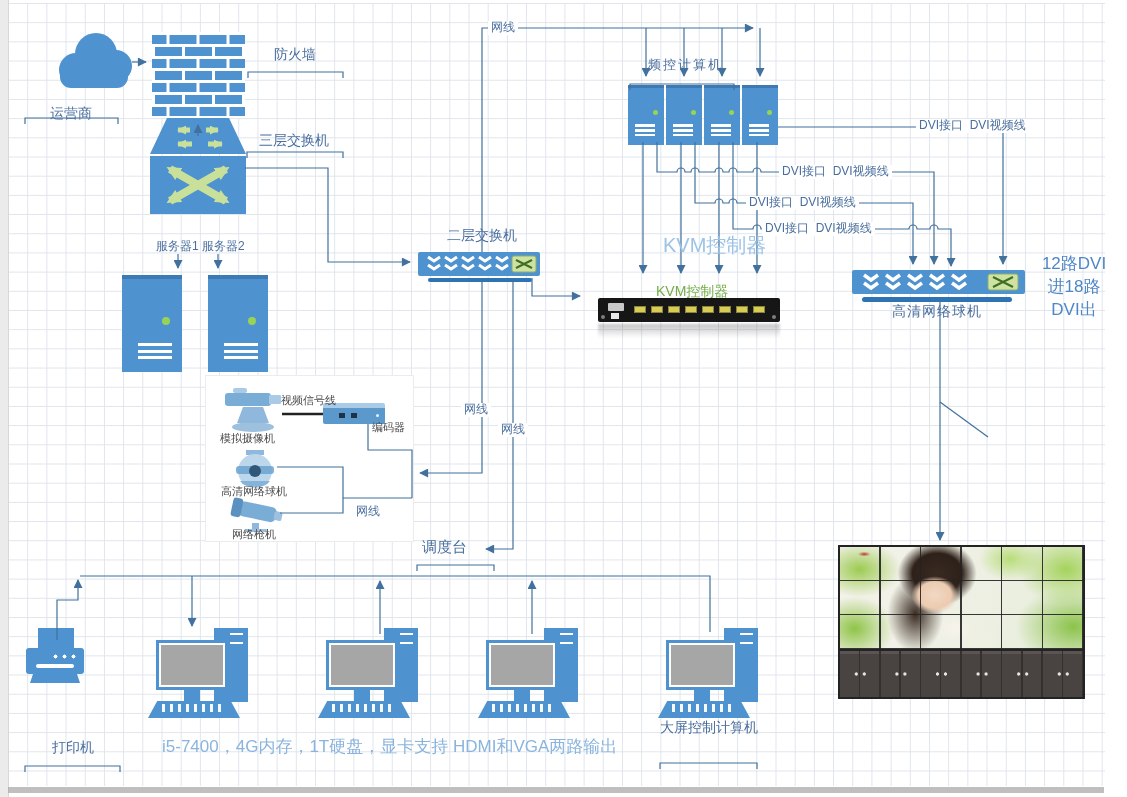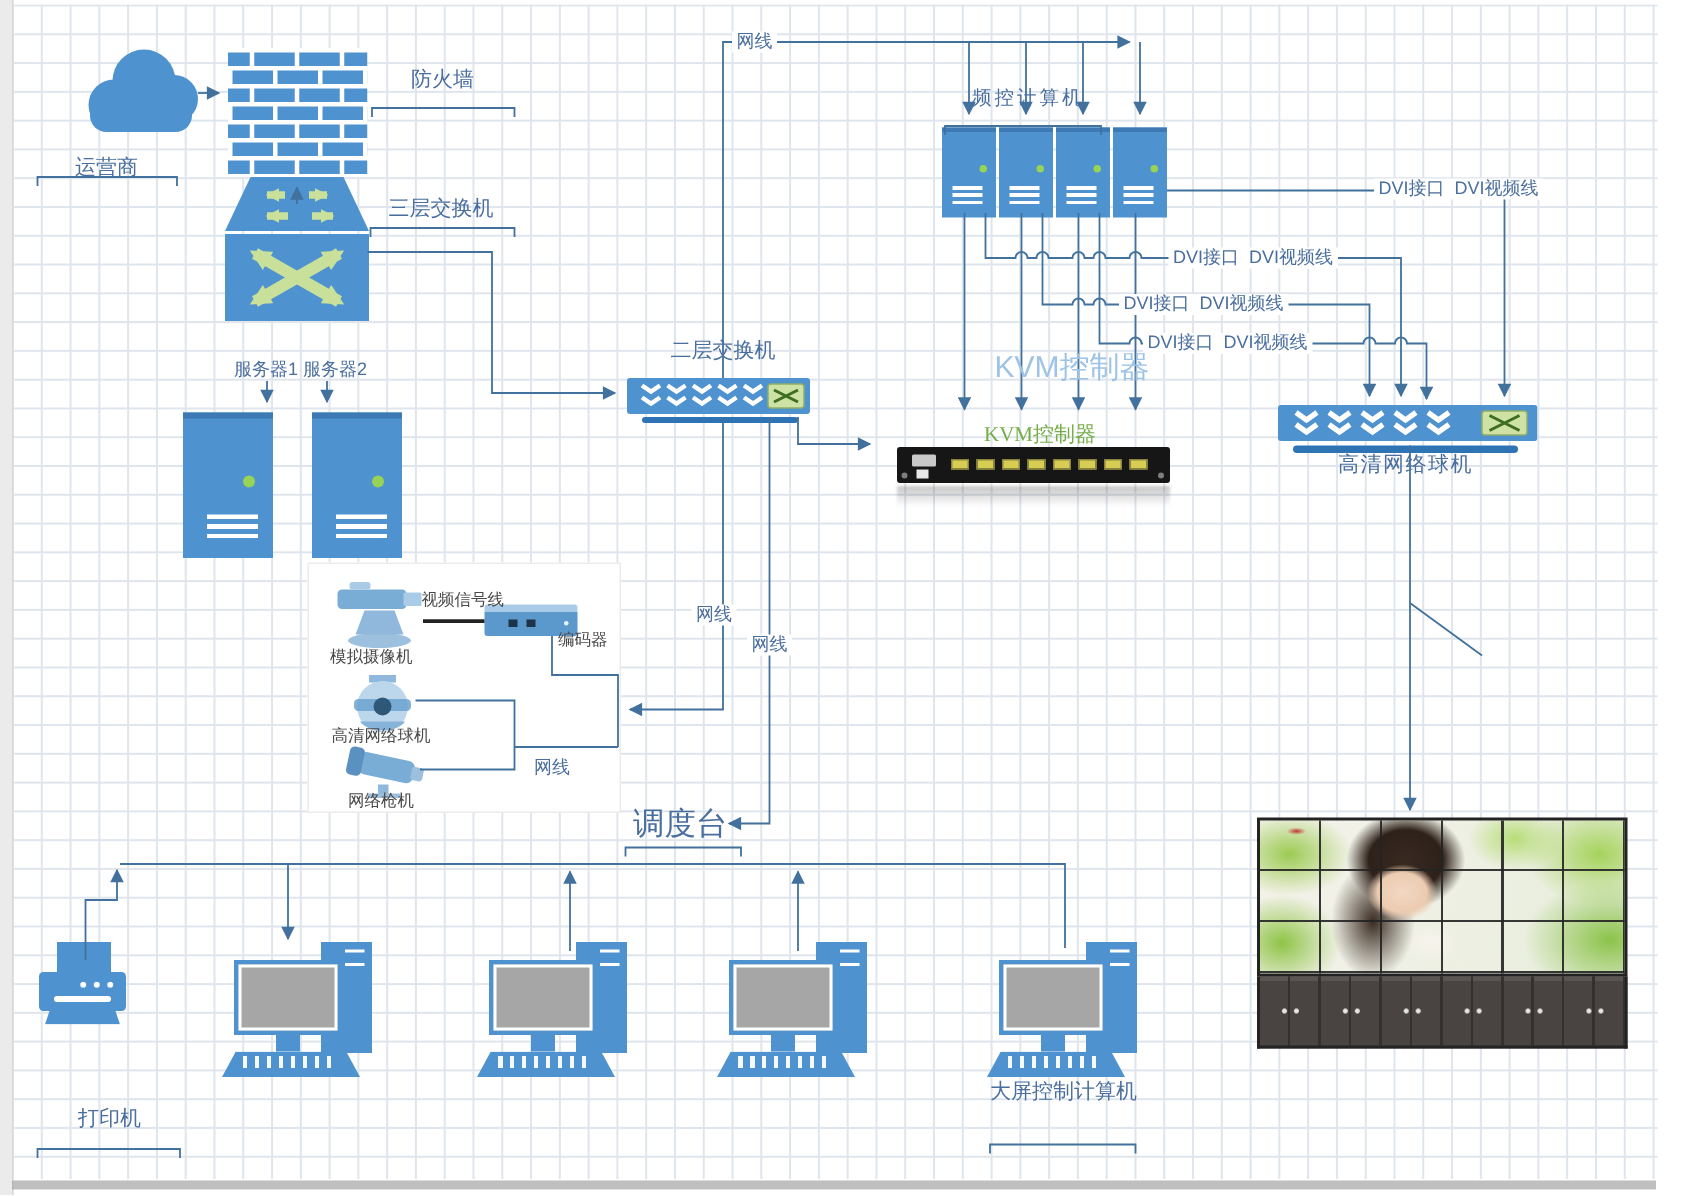--- a/index.html
+++ b/index.html
@@ -12,22 +12,22 @@
   #left-strip{position:absolute;left:0;top:0;width:8px;height:797px;background:#ebebeb;
     border-right:1px solid #d8d8d8;z-index:1;}
   #bottom-shadow{position:absolute;left:8px;top:787px;width:1096px;height:6px;background:#a9a9a9;
     opacity:.75;z-index:1;}
   .shape{position:absolute;z-index:2;}
   #connectors{position:absolute;left:0;top:0;z-index:4;pointer-events:none;}
   .lbl{position:absolute;z-index:5;font-size:12px;color:#4a6e9e;white-space:pre;line-height:1.15;}
   .lbl.bg{background:#fff;padding:0 3px;}
   .sz11{font-size:11px;color:#4a4a4a;}
   .sz13{font-size:13px;}
-  .sz14{font-size:14px;font-family:Liberation Serif, serif;}
-  .sz15{font-size:21px;}
+  .sz14{font-size:14px;}
+  .sz15{font-size:15px;}
   .light{color:#9dc3e6;}
   .green{color:#74ad47;}
   .blue-lg{color:#4f86c6;font-size:17px;}
   
   .ftower{position:absolute;width:36px;height:57px;background:#4e92cf;border-top:3px solid #3d7ab3;}
   .ftower .bars{position:absolute;left:7px;bottom:9px;width:20px;height:12px;
     background:repeating-linear-gradient(#fff 0 2.5px,transparent 2.5px 5px);}
   .ftower .led{position:absolute;right:6px;top:22px;width:5px;height:5px;background:#97d455;border-radius:50%;}
   .server{position:absolute;width:60px;height:93px;background:#4e92cf;border-top:4px solid #3d7ab3;}
   .server .bars{position:absolute;left:16px;bottom:13px;width:34px;height:16px;
@@ -392,24 +392,30 @@
   <span class="lbl sz13" style="left:648px;top:58px;letter-spacing:2px">频控计算机</span>
   <span class="lbl bg" style="left:488px;top:21px">网线</span>
   <span class="lbl bg" style="left:916px;top:119px">DVI接口  DVI视频线</span>
   <span class="lbl bg" style="left:779px;top:165px">DVI接口  DVI视频线</span>
   <span class="lbl bg" style="left:746px;top:196px">DVI接口  DVI视频线</span>
   <span class="lbl bg" style="left:762px;top:222px">DVI接口  DVI视频线</span>
   <span class="lbl light" style="left:663px;top:234px;font-size:20px">KVM控制器</span>
   <span class="lbl sz14" style="left:447px;top:227px">二层交换机</span>
   <span class="lbl sz14 green" style="left:656px;top:283px">KVM控制器</span>
   <span class="lbl sz14" style="left:892px;top:303px;letter-spacing:1px">高清网络球机</span>
+  <div class="cap-block blue-lg">
+    <div>12路DVI</div>
+    <div>进18路</div>
+    <div>DVI出</div>
+  </div>
   <span class="lbl bg" style="left:461px;top:403px">网线</span>
   <span class="lbl bg" style="left:498px;top:423px">网线</span>
   <span class="lbl" style="left:356px;top:505px">网线</span>
   <span class="lbl sz11" style="left:281px;top:394px">视频信号线</span>
   <span class="lbl sz11" style="left:372px;top:421px">编码器</span>
   <span class="lbl sz11" style="left:220px;top:432px">模拟摄像机</span>
   <span class="lbl sz11" style="left:221px;top:485px">高清网络球机</span>
   <span class="lbl sz11" style="left:232px;top:528px">网络枪机</span>
   <span class="lbl sz15" style="left:422px;top:538px">调度台</span>
   <span class="lbl sz14" style="left:52px;top:739px">打印机</span>
+  <span class="lbl" style="left:162px;top:737px;font-size:17px;color:#8ab4dd">i5-7400，4G内存，1T硬盘，显卡支持 HDMI和VGA两路输出</span>
   <div class="bigpc-lbl">大屏控制计算机</div>
 </div>
 
 </body></html>

